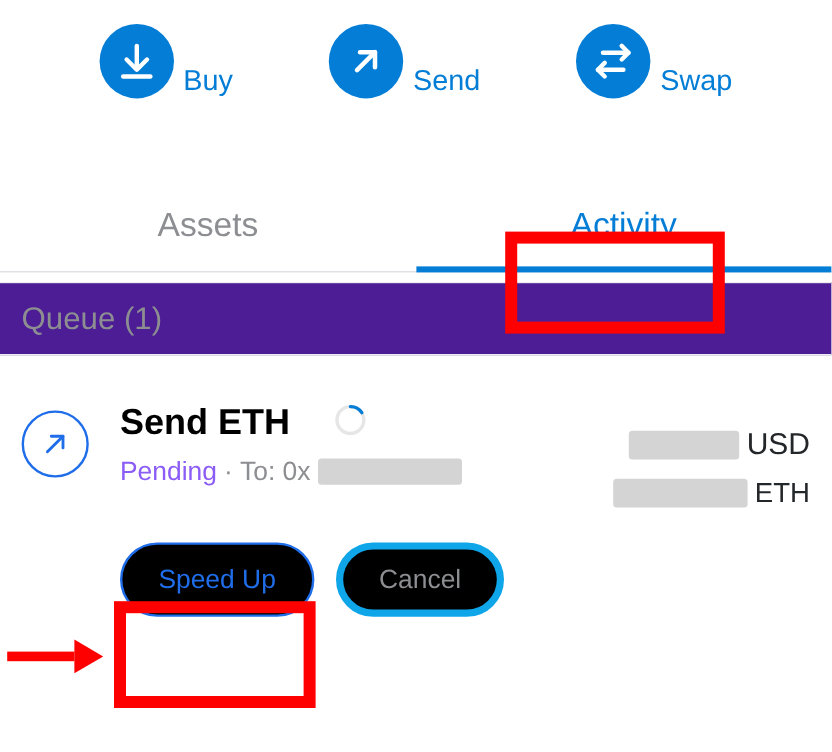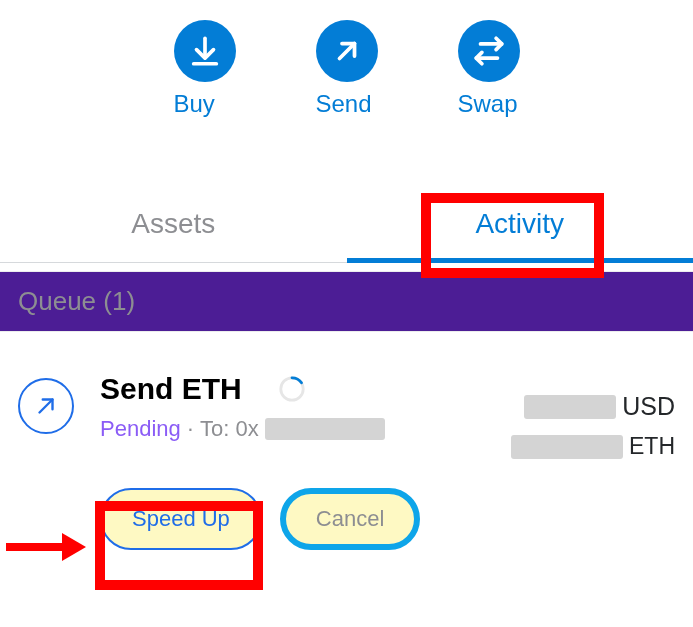--- a/index.html
+++ b/index.html
@@ -15,22 +15,21 @@
     
     .actions-row {
       display: flex;
       justify-content: center;
       gap: 80px;
       padding-top: 20px;
       padding-bottom: 28px;
     }
     .action-item {
       display: flex;
-      flex-direction: column;
-      align-items: flex-start;
+      align-items: flex-end;
       gap: 8px;
       cursor: pointer;
     }
     .action-circle {
       width: 62px;
       height: 62px;
       border-radius: 50%;
       background: #037dd6;
       display: flex;
       align-items: center;
@@ -94,21 +93,21 @@
       justify-content: center;
       flex-shrink: 0;
       margin-top: 6px;
     }
     .tx-main {
       margin-left: 26px;
       flex: 1;
     }
     .tx-title-row {
       display: flex;
-      align-items: center;
+      align-items: flex-start;
       gap: 36px;
     }
     .tx-title {
       font-size: 30px;
       font-weight: 600;
       color: #000;
     }
     .spinner {
       width: 28px;
       height: 28px;
@@ -158,21 +157,21 @@
       display: flex;
       gap: 18px;
       margin-left: 100px;
       margin-top: 28px;
     }
     .pill-btn {
       border-radius: 999px;
       padding: 12px 30px;
       font-size: 22px;
       cursor: pointer;
-      background: #fef9c3;
+      background: #000000;
     }
     .btn-primary {
       border: 2px solid #1f6de8;
       color: #1f6de8;
     }
     .btn-secondary {
       border: 6px solid #0ea5e9;
       color: #8d8e92;
       text-align: center;
     }

